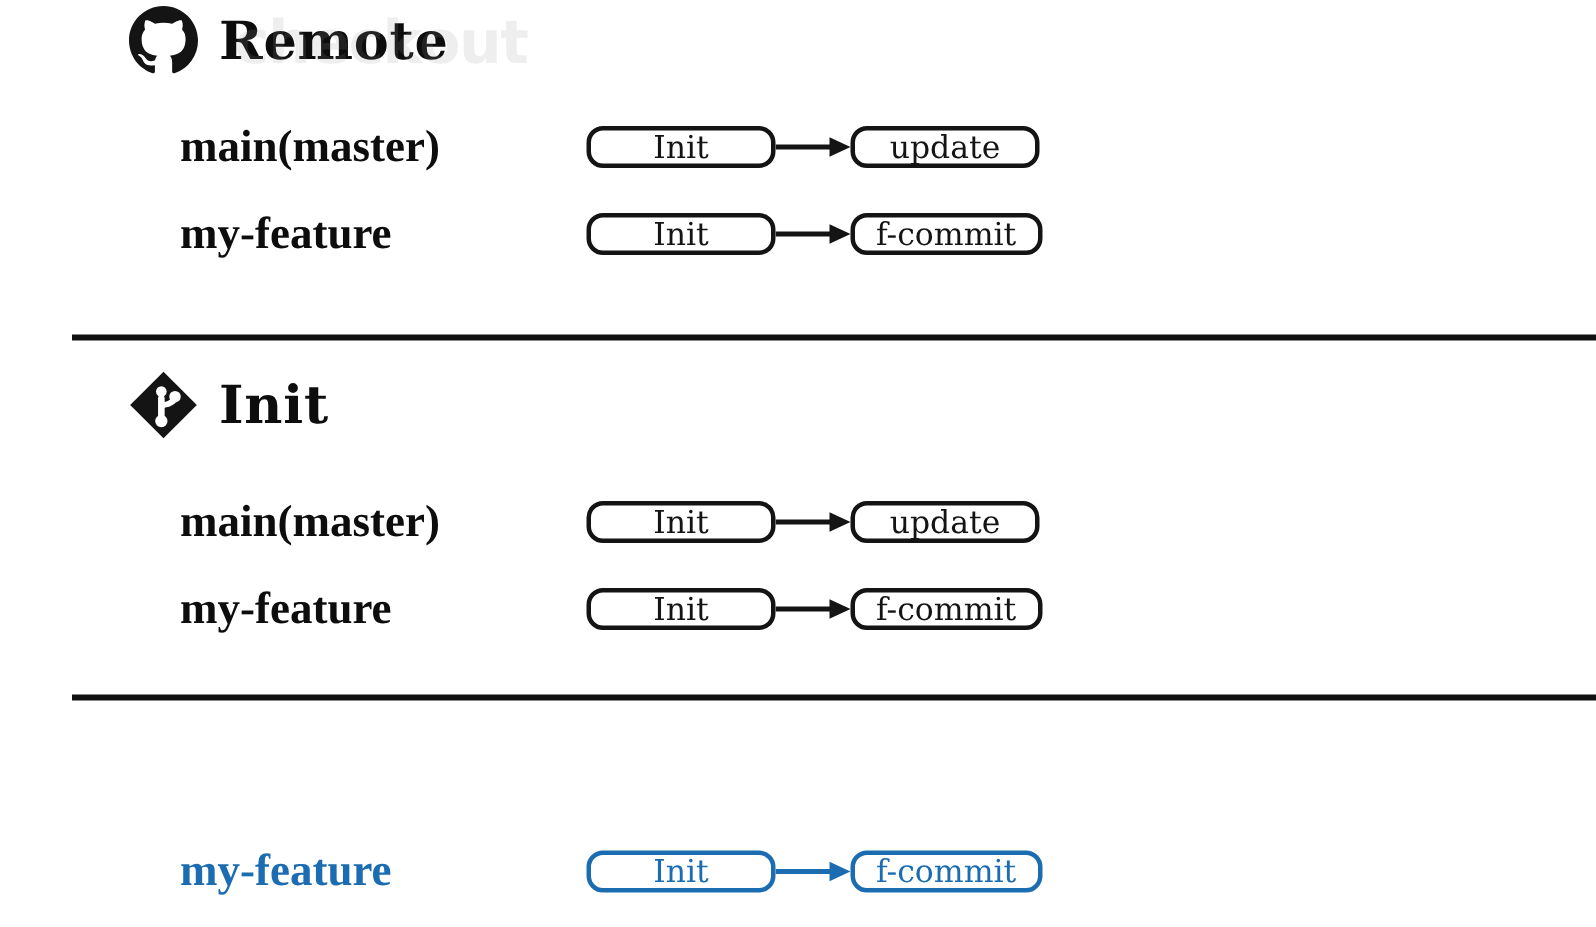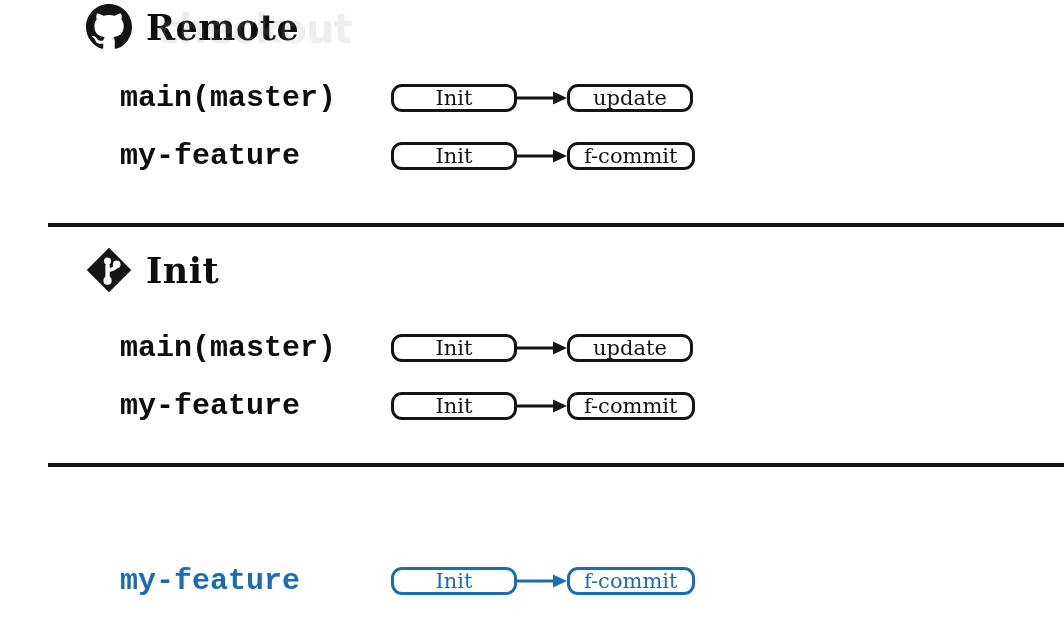--- a/index.html
+++ b/index.html
@@ -92,21 +92,21 @@
     left: 0;
     width: 1064px;
     height: 56px;
     display: flex;
     align-items: center;
   }
 
   .branch-label {
     position: absolute;
     left: 72px;
-    font-family: Liberation Mono, monospace;
+    font-family: Liberation Serif, serif;
     font-size: 30px;
     font-weight: 700;
     color: #0d0d0d;
     white-space: nowrap;
     line-height: 1;
   }
 
   .chain {
     position: absolute;
     left: 343px;

